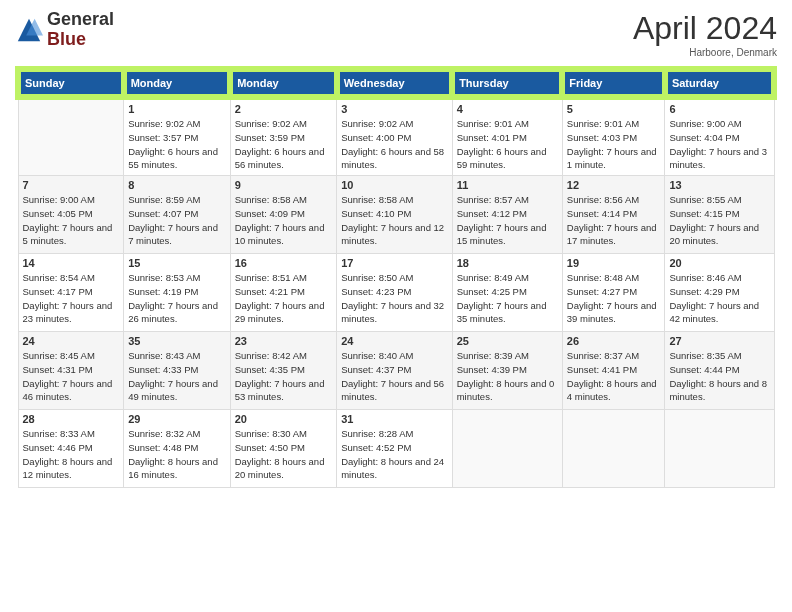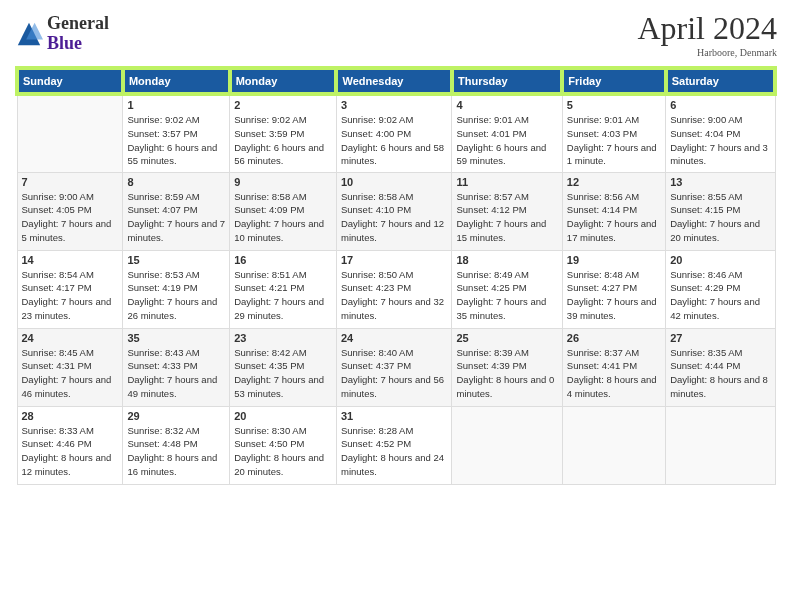--- a/index.html
+++ b/index.html
@@ -11,36 +11,35 @@
       overflow: hidden;
     }
     .container {
       width: 792px;
       height: 612px;
       padding: 10px 15px;
     }
     .header {
       display: flex;
       justify-content: space-between;
-      align-items: center;
+      align-items: flex-start;
       margin-bottom: 8px;
-      font-family: Liberation Serif, serif;
     }
     .logo {
       display: flex;
       align-items: center;
       gap: 4px;
     }
     .logo-text {
       font-size: 18px;
       font-weight: bold;
       line-height: 1.1;
     }
     .logo-general { color: #333; }
-    .logo-blue { color: #4c1d95; }
+    .logo-blue { color: #7f1d1d; }
     .logo-icon {
       width: 28px;
       height: 28px;
     }
     .title-block {
       text-align: right;
     }
     .month-title {
       font-size: 32px;
       color: #333;
@@ -56,21 +55,21 @@
       font-size: 10px;
     }
     thead tr {
       background-color: #1a5aa0;
       color: #fff;
     }
     thead th {
       padding: 5px 4px;
       font-size: 11px;
       font-weight: bold;
-      border: 4px solid #bef264;
+      border: 6px solid #bef264;
       text-align: left;
     }
     tbody tr {
       border-bottom: 1px solid #ccc;
     }
     tbody tr:nth-child(odd) {
       background: #fff;
     }
     tbody tr:nth-child(even) {
       background: #f5f5f5;

